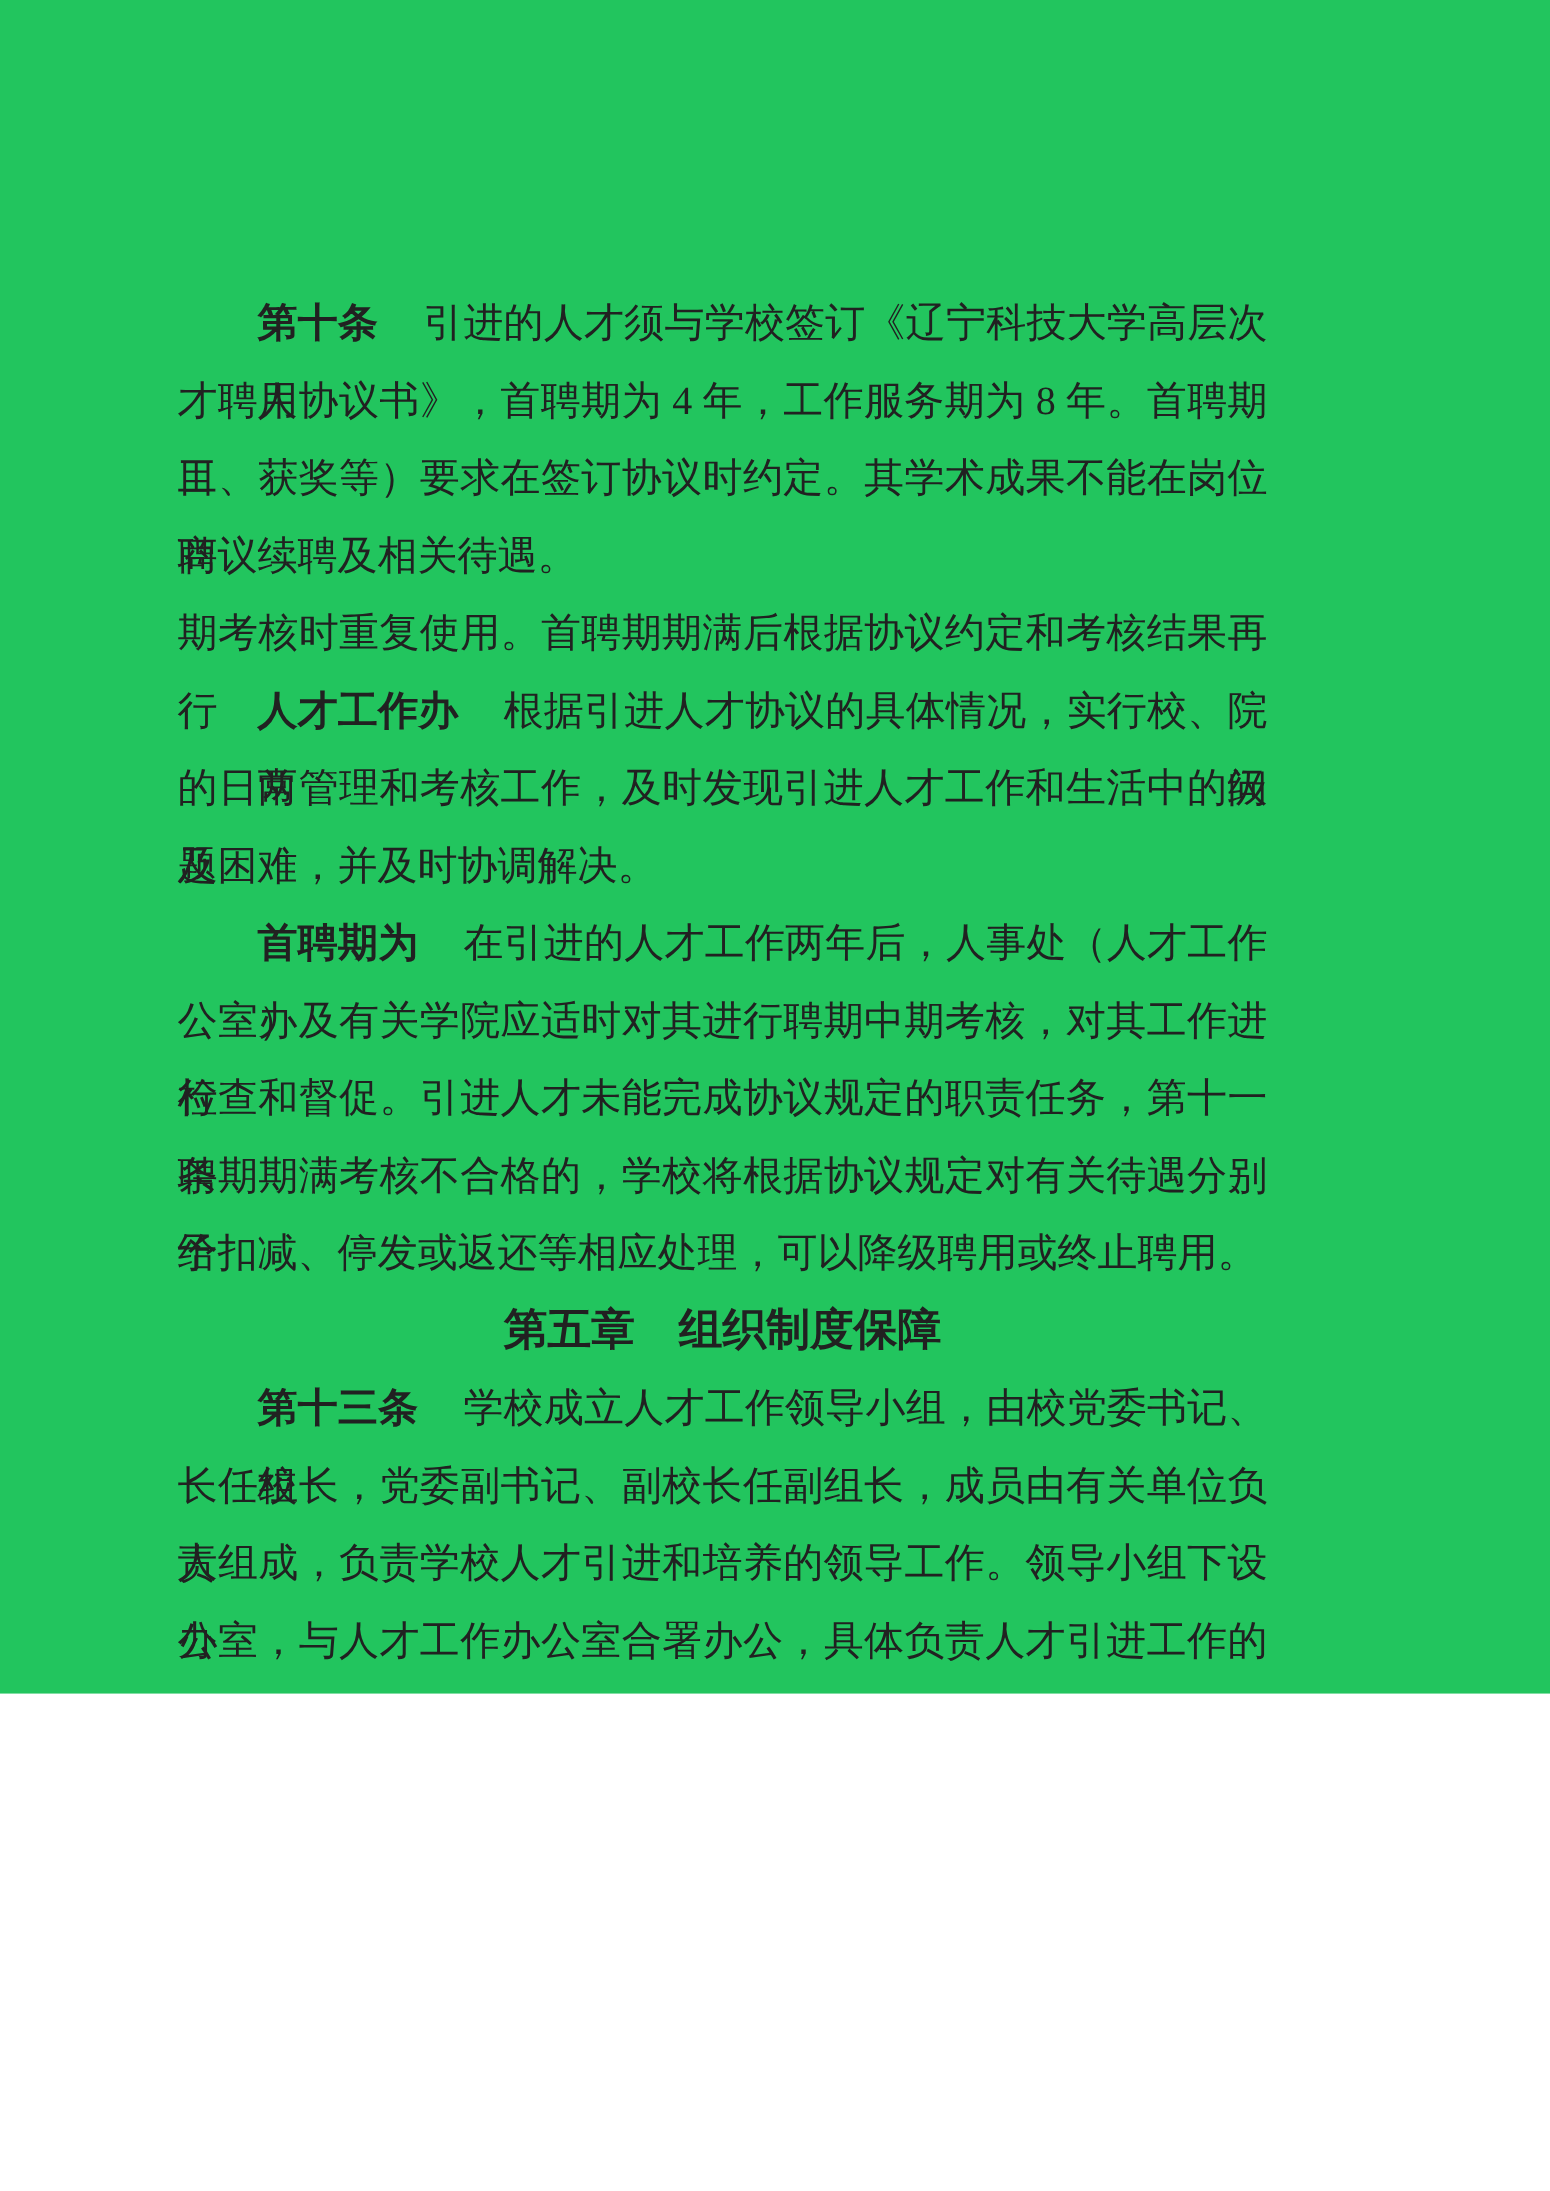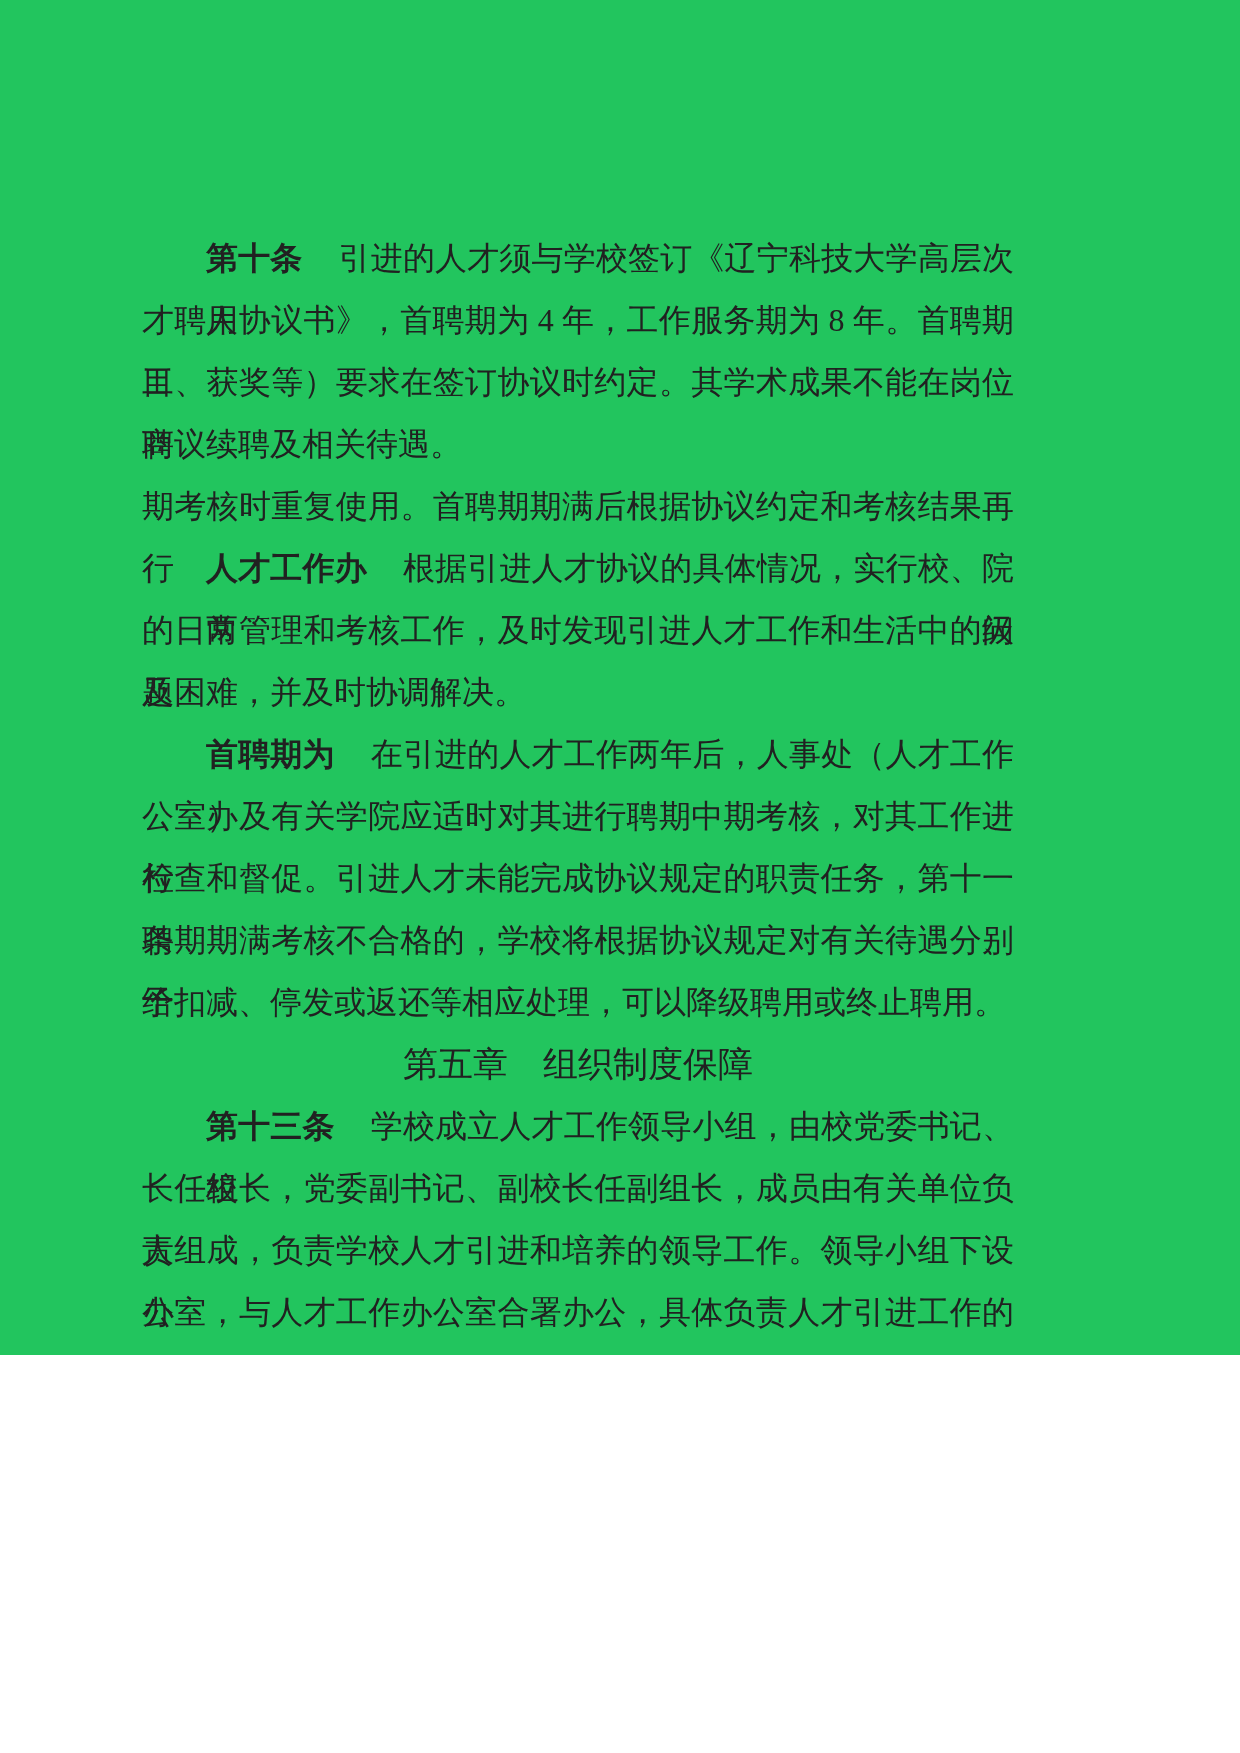--- a/index.html
+++ b/index.html
@@ -35,21 +35,21 @@
   }
   .line.indent {
     padding-left: 64px;
   }
   .article-label {
     font-weight: bold;
     margin-right: 36px;
   }
   .line.chapter {
     font-family: "DejaVu Sans", "Liberation Sans", sans-serif;
-    font-weight: normal;
+    font-weight: bold;
     font-size: 35px;
     text-align: center;
     text-align-last: center;
     white-space: normal;
   }
   .page-number {
     position: absolute;
     top: 1557px;
     right: 168px;
     font-size: 29px;

